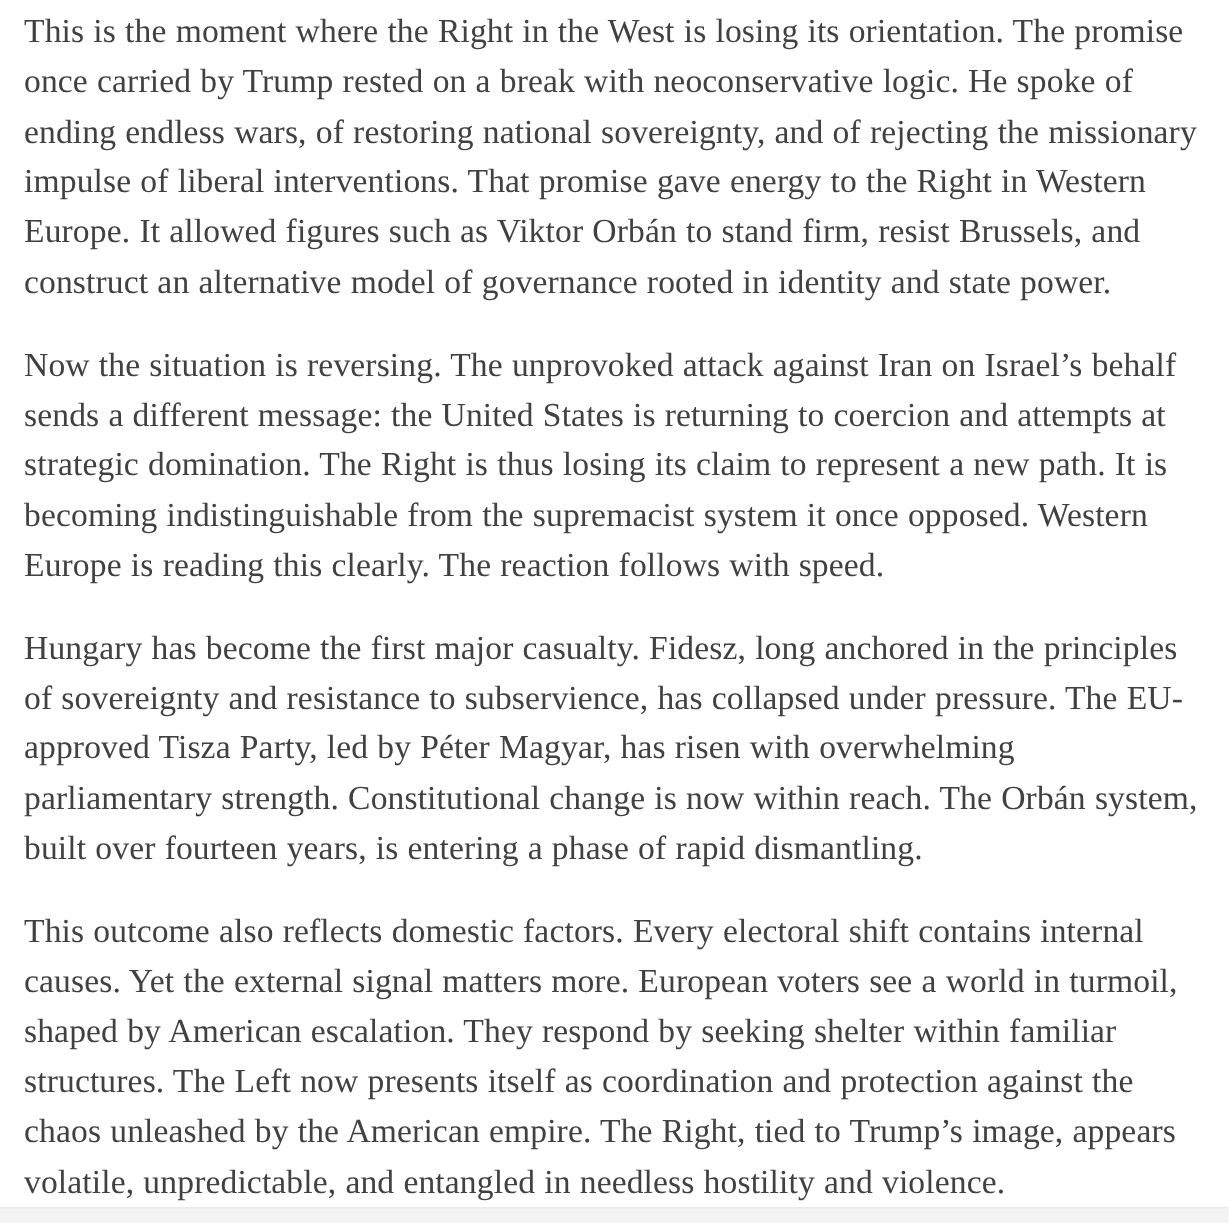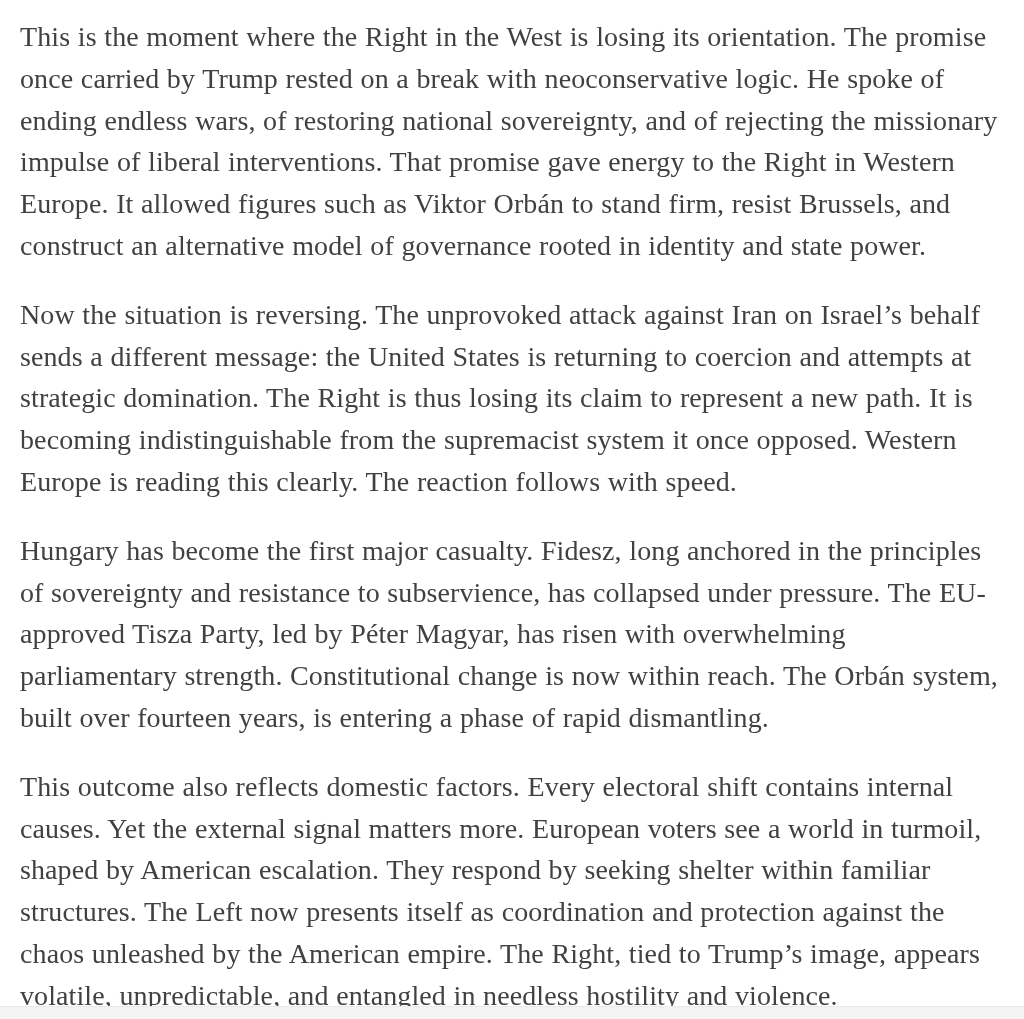--- a/index.html
+++ b/index.html
@@ -10,21 +10,21 @@
   body {
     width: 1024px;
     height: 1019px;
     position: relative;
     overflow: hidden;
     font-family: "Liberation Serif", "DejaVu Serif", serif;
   }
   main.article-body {
     box-sizing: border-box;
     width: 1024px;
-    padding: 16px 18px 0 20px;
+    padding: 6px 18px 0 20px;
   }
   main.article-body p {
     margin: 0 0 27px 0;
     font-size: 28px;
     line-height: 41.8px;
     font-weight: 400;
     color: #414141;
     text-align: left;
     letter-spacing: 0.1px;
     word-spacing: 0.5px;

